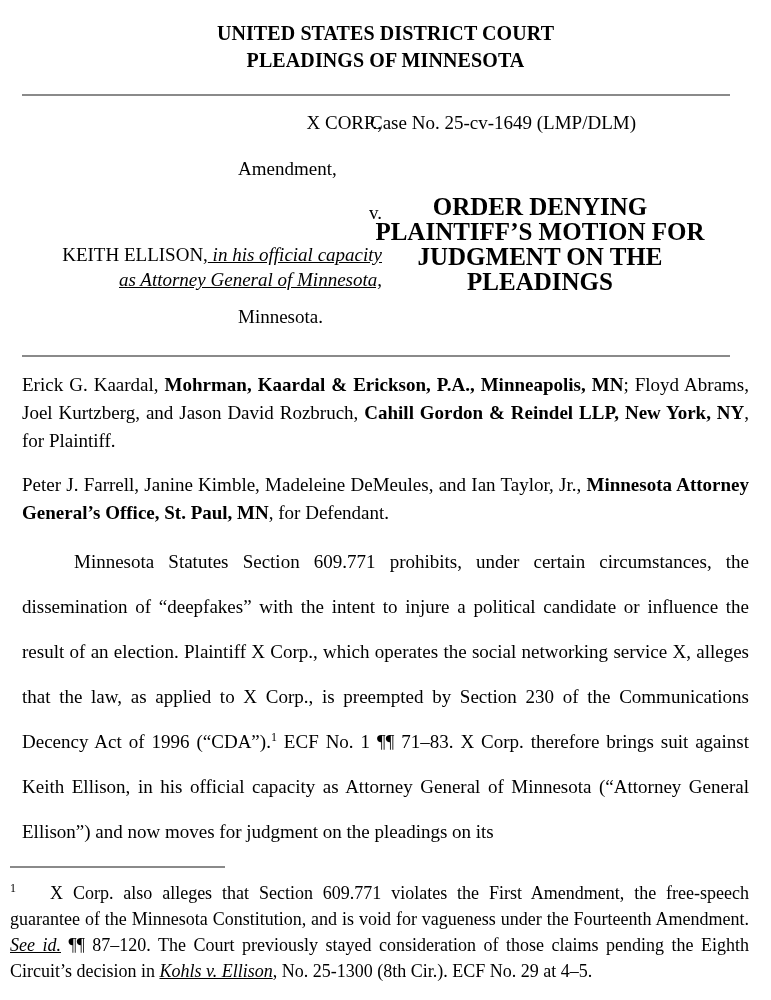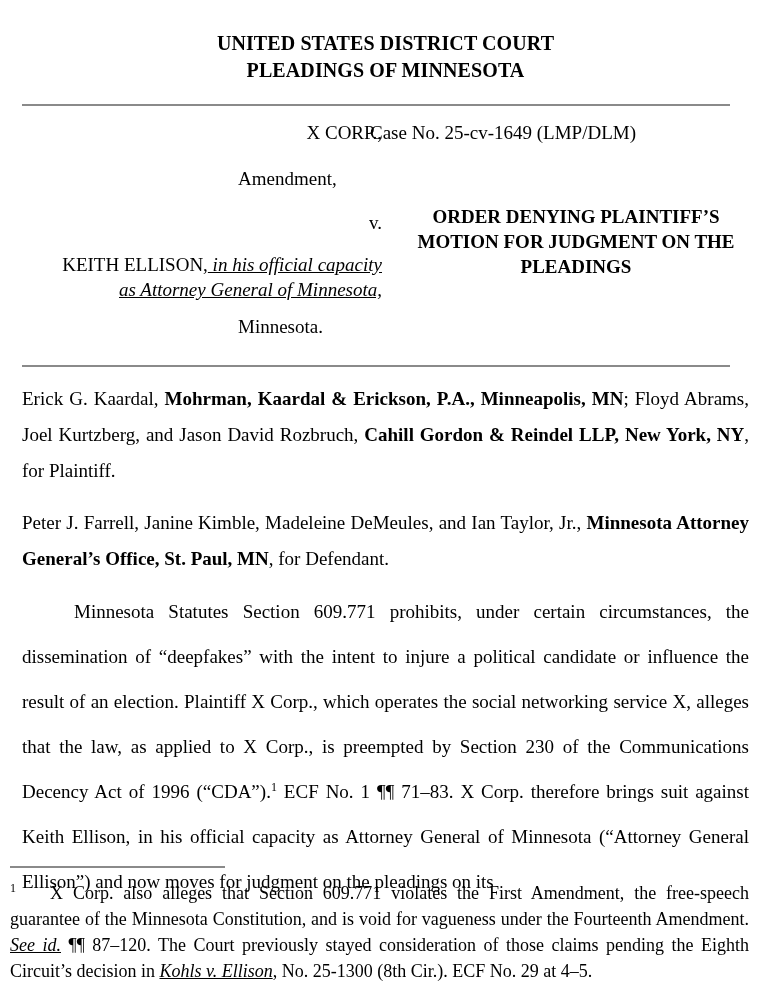--- a/index.html
+++ b/index.html
@@ -16,21 +16,21 @@
     overflow: hidden;
   }
 
   .page {
     position: absolute;
     left: 0;
     top: 0;
     width: 771px;
     height: 946px;
     box-sizing: border-box;
-    padding: 10px 22px;
+    padding: 0 22px;
   }
 
   
   .court-header {
     padding-top: 20px;
     text-align: center;
     font-weight: bold;
     font-size: 20px;
     line-height: 27px;
     letter-spacing: 0.1px;
@@ -64,41 +64,41 @@
     left: 216px;
     width: 300px;
   }
   .cap-right {
     position: absolute;
     left: 348px;
     width: 340px;
   }
   .cap-right-title {
     position: absolute;
-    left: 384px;
+    left: 348px;
     width: 340px;
     text-align: center;
     font-weight: bold;
-    font-size: 19px;
+    font-size: 25px;
     line-height: 25px;
   }
   .r-plaintiff-name { top: 14px; }
   .r-caseno        { top: 14px; }
   .r-plaintiff-lbl { top: 60px; }
   .r-v             { top: 104px; }
   .r-order-title   { top: 98px; }
   .r-defendant-name{ top: 146px; }
   .r-defendant-lbl { top: 208px; }
 
   em.ital { font-style: italic; text-decoration: underline; }
 
   
   .counsel {
     font-size: 19px;
-    line-height: 36px;
+    line-height: 28px;
     text-align: justify;
     text-justify: inter-word;
     margin: 0;
   }
   .counsel-1 { margin-top: 14px; }
   .counsel-2 { margin-top: 16px; }
   .counsel b { font-weight: bold; }
 
   
   .body-par {

